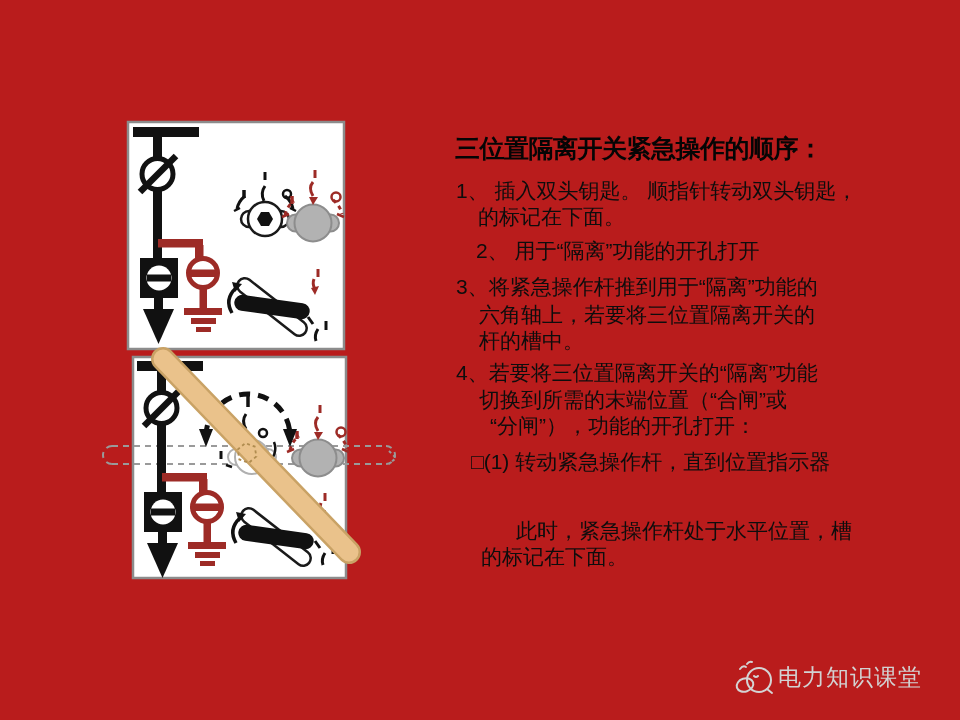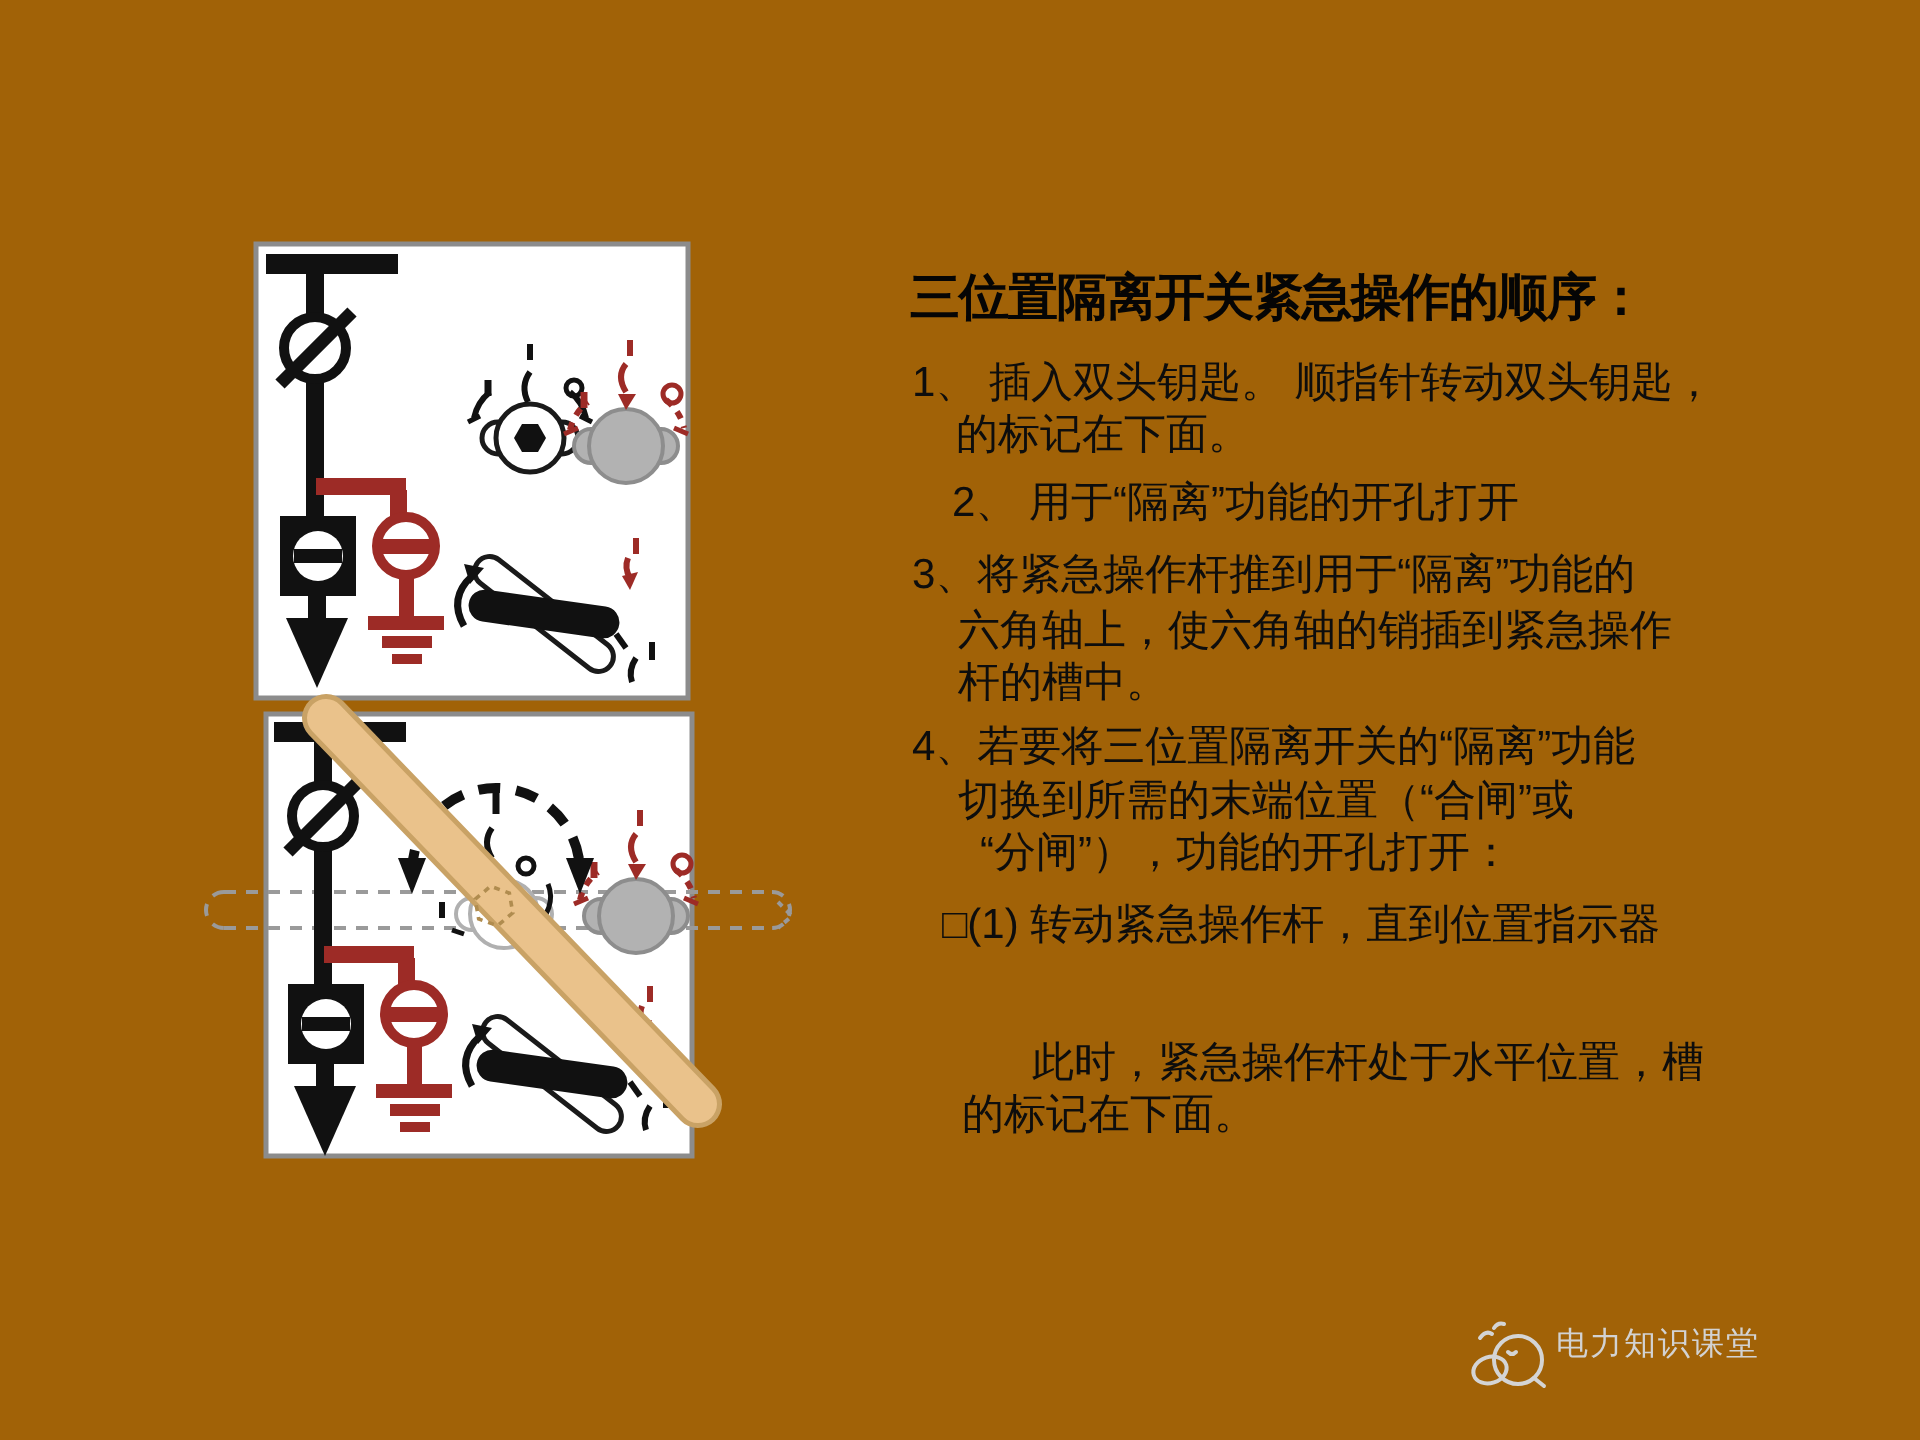--- a/index.html
+++ b/index.html
@@ -1,20 +1,20 @@
 <!DOCTYPE html>
 <html><head>
 <meta charset="utf-8">
 <style>
   html,body{margin:0;padding:0;background:#ffffff;}
-  .stage{position:relative;width:960px;height:720px;background:#a16207;overflow:hidden;
+  .stage{position:relative;width:960px;height:720px;background:#b91c1c;overflow:hidden;
          font-family:"Liberation Sans","DejaVu Sans",sans-serif;}
   .line{position:absolute;font-weight:400;font-size:21px;color:#0d0d0d;white-space:nowrap;}
   .title{position:absolute;font-weight:700;font-size:25px;letter-spacing:-0.5px;color:#050505;white-space:nowrap;}
-  .wm-label{position:absolute;left:778px;top:662px;font-size:16px;letter-spacing:1px;
+  .wm-label{position:absolute;left:778px;top:662px;font-size:23px;letter-spacing:1px;
             color:#d2d2d2;font-weight:500;white-space:nowrap;text-align:center;}
   svg{position:absolute;display:block;}
 </style>
 </head>
 <body>
 
 <div class="stage">
 
   <svg style="left:126px;top:120px" width="222" height="232" viewBox="126 120 222 232">
     <defs>
@@ -150,21 +150,21 @@
       </g>
     </g>
   </svg>
 
   <div class="title" style="left:455px;top:132px">三位置隔离开关紧急操作的顺序：</div>
 
   <div class="line" style="left:456px;top:177px">1、 插入双头钥匙。 顺指针转动双头钥匙，</div>
   <div class="line" style="left:478px;top:203px">的标记在下面。</div>
   <div class="line" style="left:476px;top:237px">2、 用于“隔离”功能的开孔打开</div>
   <div class="line" style="left:456px;top:273px">3、将紧急操作杆推到用于“隔离”功能的</div>
-  <div class="line" style="left:479px;top:301px">六角轴上，使六角轴的销插到紧急操作</div>
+  <div class="line" style="left:479px;top:301px">六角轴上，若要将三位置隔离开关的</div>
   <div class="line" style="left:479px;top:327px">杆的槽中。</div>
   <div class="line" style="left:456px;top:359px">4、若要将三位置隔离开关的“隔离”功能</div>
   <div class="line" style="left:479px;top:386px">切换到所需的末端位置（“合闸”或</div>
   <div class="line" style="left:490px;top:412px">“分闸”），功能的开孔打开：</div>
   <div class="line" style="left:471px;top:448px">□(1) 转动紧急操作杆，直到位置指示器</div>
   <div class="line" style="left:516px;top:517px">此时，紧急操作杆处于水平位置，槽</div>
   <div class="line" style="left:481px;top:543px">的标记在下面。</div>
 
   <svg style="left:734px;top:654px" width="42" height="48" viewBox="0 0 42 48">
     <g fill="none" stroke="#d4d4d4" stroke-width="2" stroke-linecap="round">

